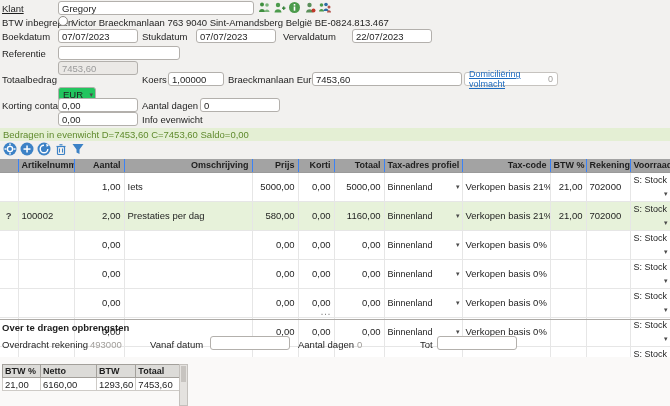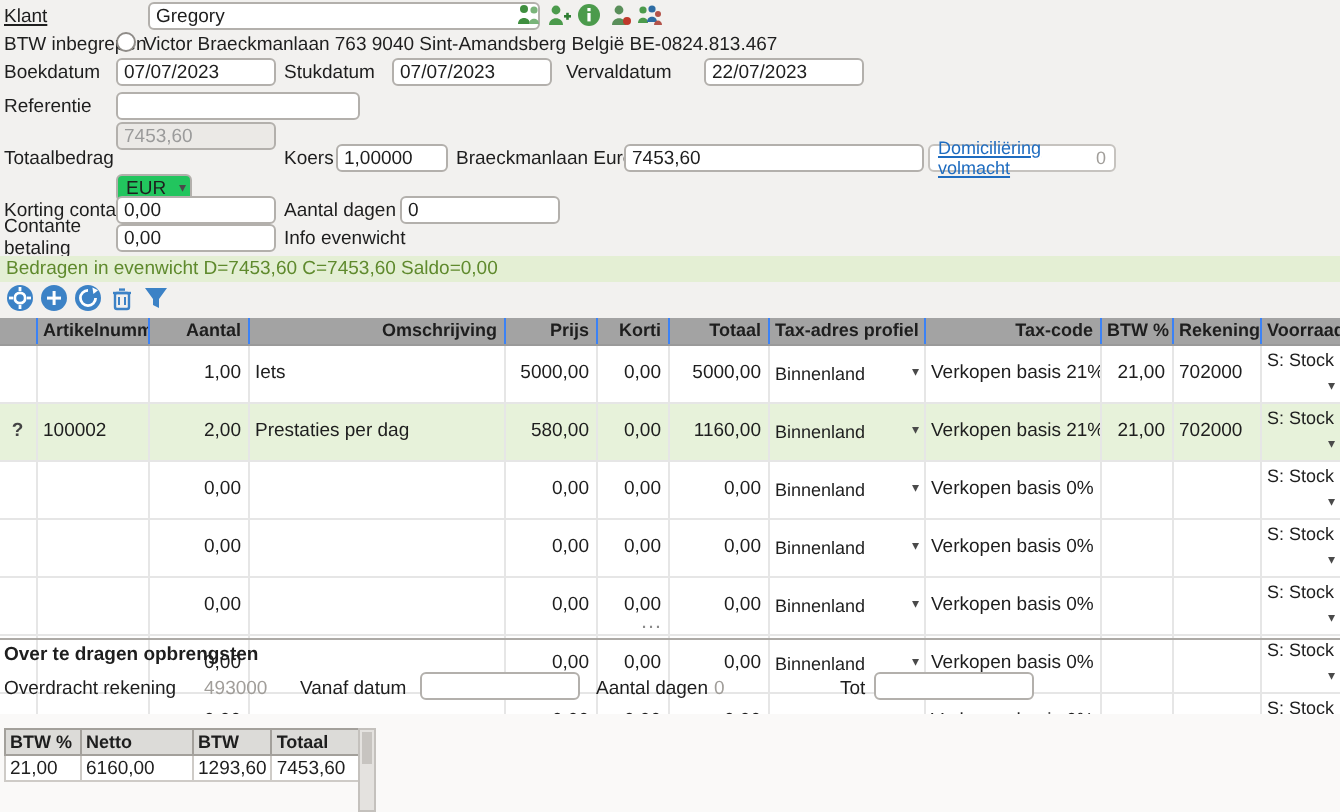--- a/index.html
+++ b/index.html
@@ -90,21 +90,21 @@
   .vscroll::after {
     content:""; display:block; margin:1px; height:16px; background:#c7c4c0;
   }
 </style>
 </head>
 <body>
 
 <div class="app">
 
   <span class="lbl ulink" style="left:2px;top:3px">Klant</span>
-  <input class="inp" style="left: 58px; top: 1px; width: 196px; margin-left: 16px;" readonly="" value="Gregory">
+  <input class="inp" style="left: 58px; top: 1px; width: 196px;" readonly="" value="Gregory">
   <span class="hicons" style="left:258px;top:1px">
     <span><svg width="13" height="13" viewBox="0 0 13 13">
           <circle cx="4" cy="3.5" r="2" fill="#3f8f3f"></circle>
           <path d="M1 11c0-4 6-4 6 0z" fill="#3f8f3f"></path>
           <circle cx="9" cy="4" r="1.8" fill="#7ab47a"></circle>
           <path d="M6.5 11c0-3.5 5-3.5 5 0z" fill="#7ab47a"></path>
         </svg></span>
     <span><svg width="13" height="13" viewBox="0 0 13 13">
           <circle cx="5" cy="4" r="2.2" fill="#4c9b4c"></circle>
           <path d="M1.5 11.5c0-4.5 7-4.5 7 0z" fill="#4c9b4c"></path>
@@ -159,21 +159,20 @@
   <div class="select" style="left:58px;top:87px;width:38px">
     <span>EUR</span>
     <span class="chev">▾</span>
   </div>
 
   <span class="lbl" style="left:2px;top:100px">Korting contant</span>
   <input class="inp" style="left: 58px; top: 98px; width: 80px;" readonly="" value="0,00">
   <span class="lbl" style="left:142px;top:100px">Aantal dagen</span>
   <input class="inp" style="left: 200px; top: 98px; width: 80px;" readonly="" value="0">
 
-  <span class="lbl wrap" style="left:2px;top:108px;width:54px">Contante betaling</span>
   <input class="inp" style="left: 58px; top: 112px; width: 80px;" readonly="" value="0,00">
   <span class="lbl" style="left:142px;top:114px">Info evenwicht</span>
 
   <div class="balance">
     <span>Bedragen in evenwicht D=7453,60 C=7453,60 Saldo=0,00</span>
   </div>
 
   <div class="toolbar">
     <span class="ticon"><svg width="14" height="14" viewBox="0 0 14 14">
           <circle cx="7" cy="7" r="6.5" fill="#3c82c6"></circle>
@@ -414,21 +413,21 @@
           </td>
   </tr>
       </tbody>
   </table>
 
   <span class="splitdots">…</span>
   <div class="divider"></div>
   <div class="sec-title">Over te dragen opbrengsten</div>
 
   <span class="lbl" style="left:2px;top:339px">Overdracht rekening</span>
-  <span class="lbl gray" style="left:102px;top:339px">493000</span>
+  <span class="lbl gray" style="left:90px;top:339px">493000</span>
   <span class="lbl" style="left:150px;top:339px">Vanaf datum</span>
   <input class="inp" style="left: 210px; top: 336px; width: 80px;" readonly="" value="">
   <span class="lbl" style="left:298px;top:339px">Aantal dagen</span>
   <span class="lbl gray" style="left:357px;top:339px">0</span>
   <span class="lbl" style="left:420px;top:339px">Tot</span>
   <input class="inp" style="left: 437px; top: 336px; width: 80px;" readonly="" value="">
 
   <div class="bottompanel"></div>
 
   <table class="vat">

